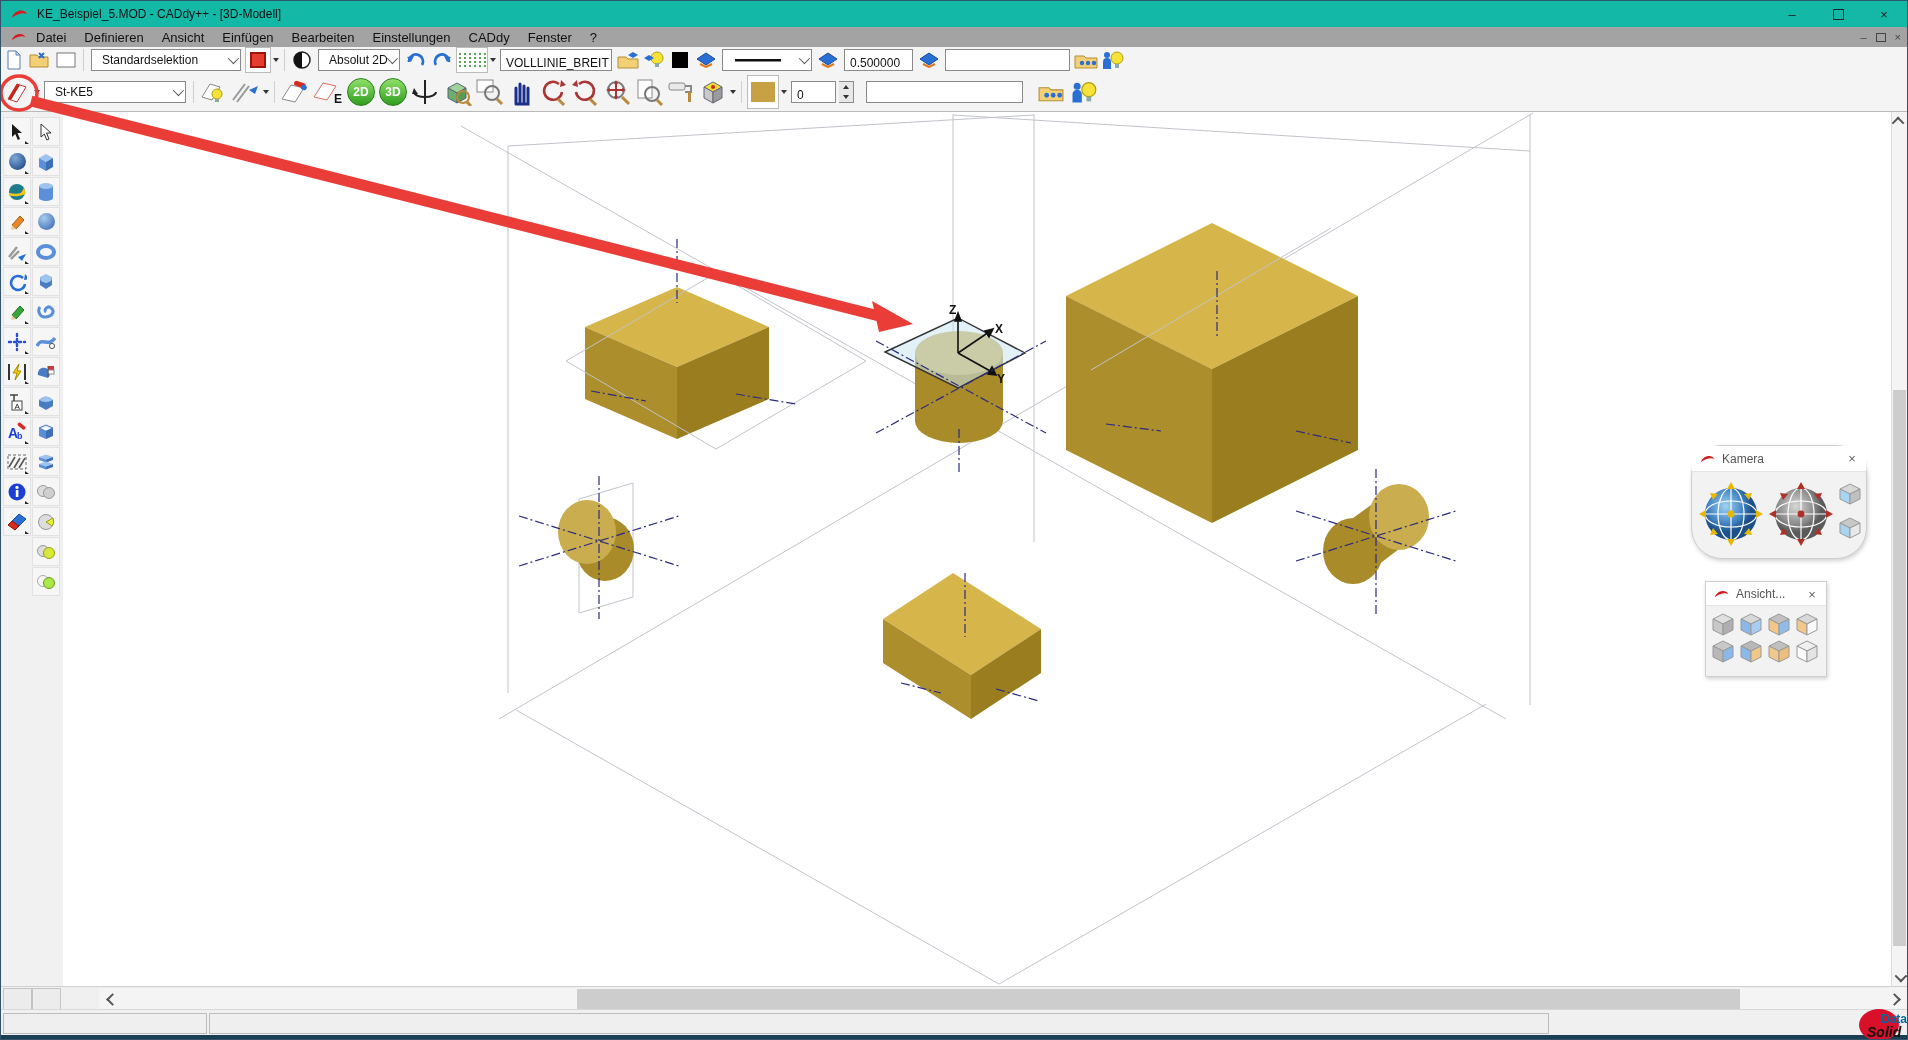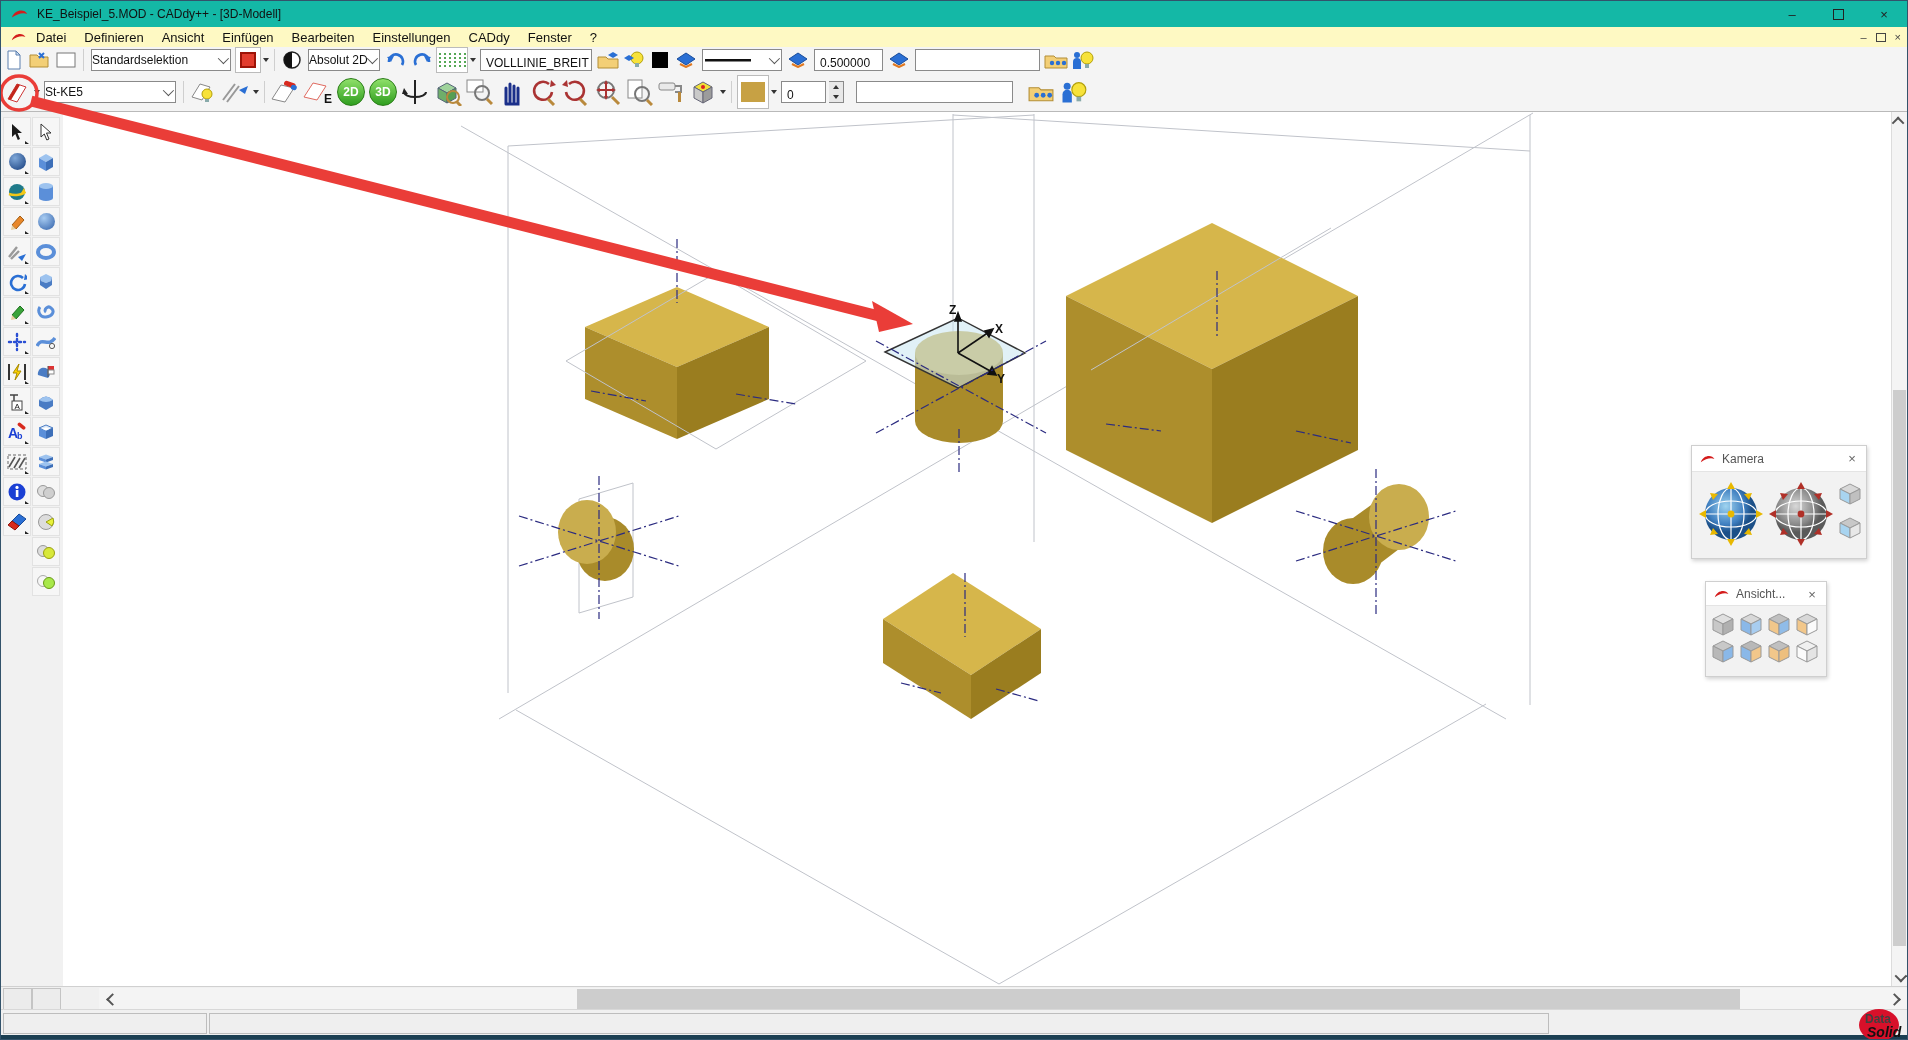--- a/index.html
+++ b/index.html
@@ -5,32 +5,32 @@
   html,body{margin:0;padding:0;background:#777;font-family:"Liberation Sans",sans-serif;}
   .window{position:relative;width:1908px;height:1040px;background:#f0f0f0;overflow:hidden;border:1px solid #33536b;box-sizing:border-box;}
   
   .titlebar{position:absolute;left:0;top:0;width:100%;height:26px;background:#14b8a6;display:flex;align-items:center;font-size:12px;color:#111;}
   .titlebar .title{margin-left:8px;}
   .appicon{width:18px;height:12px;margin-left:10px;}
   .wincontrols{position:absolute;right:0;top:0;height:26px;display:flex;}
   .wbtn{width:46px;height:26px;display:flex;align-items:center;justify-content:center;font-size:13px;color:#222;}
   .maxbox{width:9px;height:9px;border:1px solid #222;display:inline-block;}
   
-  .menubar{position:absolute;left:0;top:26px;width:100%;height:20px;background:#fef9c3;display:flex;align-items:center;font-size:13px;color:#111;border-bottom:1px solid #e3e3e3;}
+  .menubar{position:absolute;left:0;top:26px;width:100%;height:20px;background:#a3a3a3;display:flex;align-items:center;font-size:13px;color:#111;border-bottom:1px solid #e3e3e3;}
   .menu-item{padding:0 9px;cursor:default;}
   .mdi-controls{position:absolute;right:6px;top:0;height:20px;display:flex;align-items:center;gap:9px;color:#444;font-size:11px;}
   .mdibox{width:8px;height:7px;border:1px solid #444;display:inline-block;}
   
   .toolbar{position:absolute;left:0;width:100%;background:#f4f4f4;display:flex;align-items:center;border-bottom:1px solid #d9d9d9;}
   .tb1{top:46px;height:26px;}
   .tb2{top:72px;height:38px;border-bottom:1px solid #b9b9b9;}
   .tbtn{height:24px;min-width:24px;display:flex;align-items:center;justify-content:center;margin:0 1px;position:relative;}
   .tb2 .tbtn{height:32px;min-width:30px;}
   .sep{width:1px;height:22px;background:#cfcfcf;margin:0 4px;}
-  .combo{height:20px;background:#fff;border:1px solid #8a8a8a;display:flex;align-items:center;font-size:12px;padding-left:0;position:relative;margin:0 3px;color:#111;}
+  .combo{height:20px;background:#fff;border:1px solid #8a8a8a;display:flex;align-items:center;font-size:12px;padding-left:10px;position:relative;margin:0 3px;color:#111;}
   .combo .chev{position:absolute;right:4px;width:7px;height:7px;border-right:1.5px solid #555;border-bottom:1.5px solid #555;transform:rotate(45deg) translateY(-2px);}
   .field{height:20px;background:#fff;border:1px solid #8a8a8a;font-size:12px;display:flex;align-items:flex-end;padding-left:5px;margin:0 3px;color:#111;}
   .ddarrow{width:8px;height:100%;display:flex;align-items:center;justify-content:center;}
   .ddarrow::after{content:"";border-left:3.5px solid transparent;border-right:3.5px solid transparent;border-top:4px solid #333;}
   .spin{display:flex;flex-direction:column;width:14px;height:20px;border:1px solid #8a8a8a;border-left:none;background:#e8e8e8;}
   .spin div{flex:1;display:flex;align-items:center;justify-content:center;}
   .spin .up::after{content:"";border-left:3px solid transparent;border-right:3px solid transparent;border-bottom:4px solid #333;}
   .spin .dn::after{content:"";border-left:3px solid transparent;border-right:3px solid transparent;border-top:4px solid #333;}
   .gbtn{background:linear-gradient(#8fe06a,#2f9e1f);border-radius:50%;width:26px;height:26px;color:#fff;font-weight:bold;font-size:12px;display:flex;align-items:center;justify-content:center;border:1px solid #2a7d18;}
   
@@ -65,21 +65,21 @@
   .vscroll{position:absolute;right:0;top:111px;width:15px;height:874px;background:#f4f4f4;border-left:1px solid #dcdcdc;}
   .vs-thumb{position:absolute;left:1px;top:278px;width:13px;height:556px;background:#cdcdcd;}
   .vs-arrow{position:absolute;left:0;width:15px;height:18px;display:flex;align-items:center;justify-content:center;}
   .chevu{width:7px;height:7px;border-left:2px solid #555;border-top:2px solid #555;transform:rotate(45deg) translateY(2px);}
   .chevd{width:7px;height:7px;border-right:2px solid #555;border-bottom:2px solid #555;transform:rotate(45deg) translateY(-2px);}
   .statusbar{position:absolute;left:0;top:1008px;width:100%;height:26px;background:#f0f0f0;border-top:1px solid #d8d8d8;}
   .sbcell{position:absolute;top:3px;height:19px;background:#efefef;border:1px solid #bdbdbd;}
   .bottomline{position:absolute;left:0;top:1034px;width:100%;height:6px;background:#1b3f52;}
   .dslogo{position:absolute;right:2px;top:1010px;width:52px;height:30px;}
   .dslogo .circ{position:absolute;left:6px;top:-2px;width:40px;height:32px;border-radius:50%;background:#d8102a;}
-  .dslogo .t1{position:absolute;left:12px;top:1px;color:#404040;font-weight:bold;font-size:12px;}
+  .dslogo .t1{position:absolute;left:28px;top:1px;color:#0369a1;font-weight:bold;font-size:12px;}
   .dslogo .t2{position:absolute;left:14px;top:13px;color:#111;font-weight:bold;font-style:italic;font-size:14px;}
   .overlay{position:absolute;left:0;top:0;pointer-events:none;}
 </style>
 </head>
 <body>
 
 <div class="window">
 
   <div class="titlebar">
     <svg class="appicon" viewBox="0 0 20 12">
@@ -701,21 +701,21 @@
         <line x1="1295" y1="560" x2="1455" y2="510"></line>
         <line x1="1375" y1="468" x2="1375" y2="615"></line>
         <line x1="964" y1="572" x2="964" y2="636"></line>
         <line x1="900" y1="682" x2="940" y2="692"></line>
         <line x1="995" y1="688" x2="1038" y2="700"></line>
       </g>
     </svg>
   </div>
 
 
-  <div class="panel" style="left:1690px;top:444px;width:174px;height:112px;">
+  <div class="panel" style="left:1690px;top:444px;width:174px;height:112px;border-radius:31px;">
     <div class="ptitle" style="color:#555">
       <svg class="plogo" viewBox="0 0 20 12">
           <path d="M1 10 C4 1,15 0,18 6 C13 4,7 6,1 10 Z" fill="#d41c1c"></path>
         </svg>
       <span>Kamera</span>
       <span class="pclose">×</span>
     </div>
     <div style="position:relative;height:86px">
       <svg width="66" height="72" viewBox="0 0 66 72" style="position:absolute;left:6px;top:6px">
         <defs>

